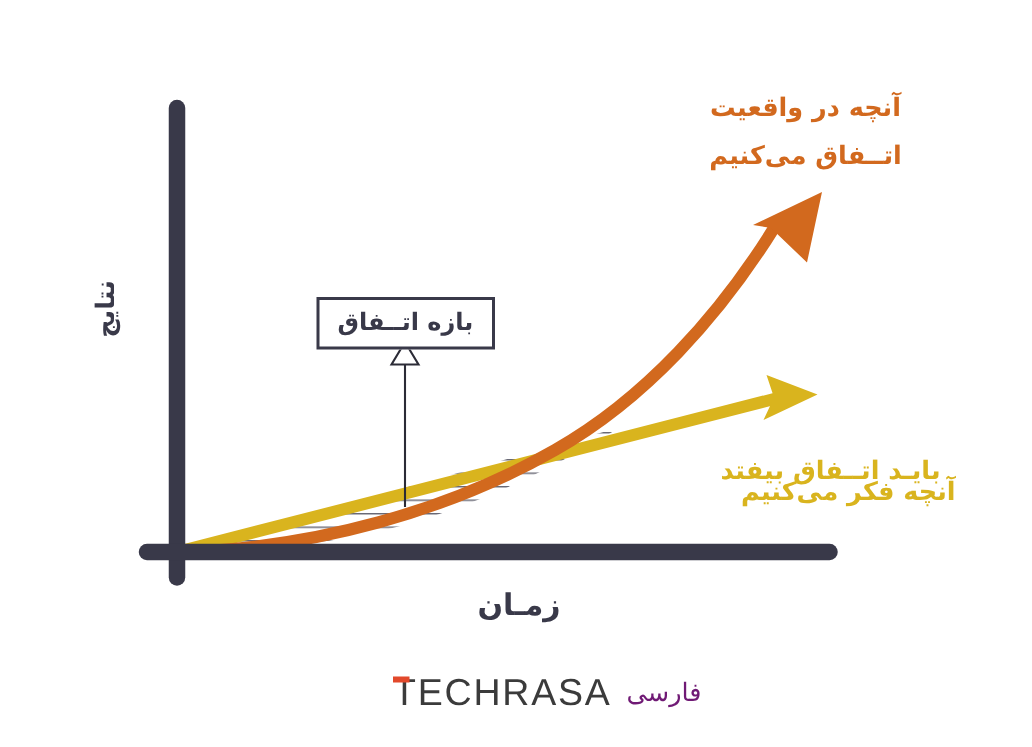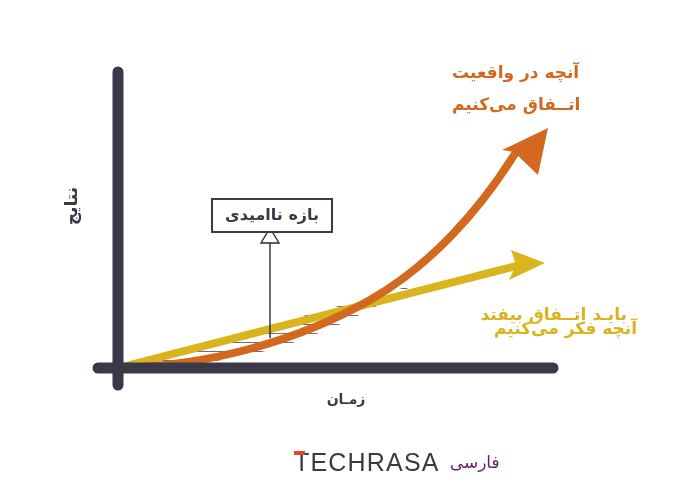--- a/index.html
+++ b/index.html
@@ -36,42 +36,42 @@
     font-weight: bold;
     direction: rtl;
     unicode-bidi: bidi-override;
     white-space: nowrap;
     letter-spacing: 0.2px;
   }
 
   .orange-note {
     color: #D2691E;
     font-size: 17px;
-    text-align: left;
+    text-align: center;
     line-height: 30px;
   }
   #orange-line-1 { left: 452px; top: 57px; width: 170px; }
   #orange-line-2 { left: 452px; top: 89px; width: 170px; }
 
   .yellow-note {
     color: #D9B41E;
     font-size: 17px;
     text-align: right;
     line-height: 30px;
   }
   #yellow-line-1 { left: 462px; top: 285px; width: 175px; margin-top: 28px; }
   #yellow-line-2 { left: 452px; top: 299px; width: 175px; }
 
   #x-axis-label {
     left: 296px;
     top: 391px;
     width: 100px;
     text-align: center;
     color: #393949;
-    font-size: 14px;
+    font-size: 20px;
   }
 
   #y-axis-label {
     left: 26px;
     top: 196px;
     width: 90px;
     text-align: center;
     color: #393949;
     font-size: 17px;
     transform: rotate(-90deg);
@@ -92,21 +92,20 @@
   
   #logo {
     position: absolute;
     left: 262px;
     top: 447px;
     width: 190px;
     height: 30px;
     display: flex;
     align-items: center;
     justify-content: flex-start;
-    margin-left: 32px;
   }
   .logo-mark {
     position: relative;
     display: inline-block;
     color: #3b3b3b;
     font-size: 25px;
     font-weight: 500;
     letter-spacing: 1.2px;
     font-family: "Liberation Sans", sans-serif;
   }
@@ -183,21 +182,21 @@
       <polygon points="270,228 279,243 261,243" fill="#ffffff" stroke="#2b2b36" stroke-width="1.4"></polygon>
     </g>
   </svg>
 
   <div class="lbl orange-note" id="orange-line-1">آنچه در واقعیت</div>
   <div class="lbl orange-note" id="orange-line-2">اتــفاق می‌کنیم</div>
 
   <div class="lbl yellow-note" id="yellow-line-1">آنچه فکر می‌کنیم</div>
   <div class="lbl yellow-note" id="yellow-line-2">بایـد اتــفاق بیفتد</div>
 
-  <div class="lbl" id="gap-box">بازه ناامیدی</div>
+  <div class="lbl" id="gap-box">بازه اتــفاق</div>
 
   <div class="lbl" id="x-axis-label">زمـان</div>
 
   <div class="lbl" id="y-axis-label">نتایج</div>
 
   <div id="logo">
     <span class="logo-mark">
       <span class="logo-accent"></span>
       <span>TECHRASA</span>
     </span>

